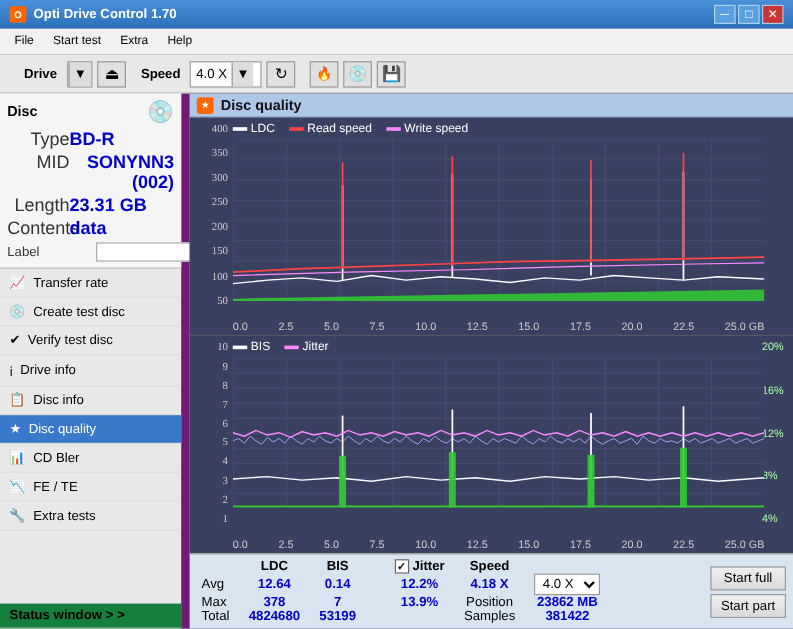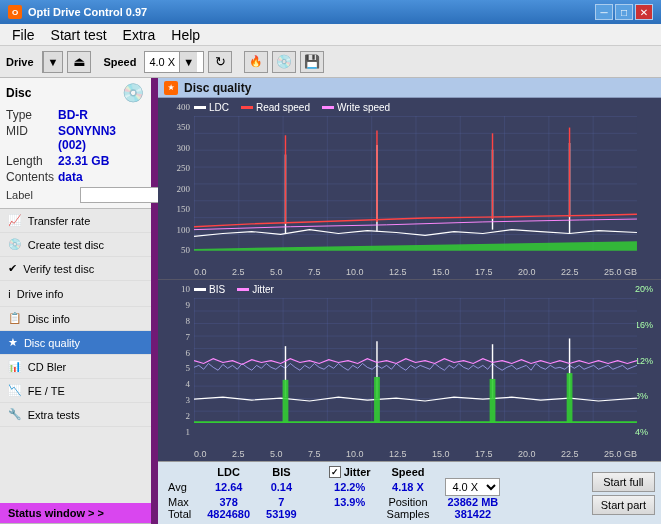--- a/index.html
+++ b/index.html
@@ -8,51 +8,51 @@
     
     .title-bar { background: linear-gradient(to bottom, #4a90d9, #2c6fba); color: white; display: flex; align-items: center; justify-content: space-between; padding: 4px 8px; height: 24px; }
     .title-bar-left { display: flex; align-items: center; gap: 6px; font-size: 11px; font-weight: bold; }
     .title-bar-icon { width: 14px; height: 14px; background: #ff6600; border-radius: 2px; display: flex; align-items: center; justify-content: center; font-size: 8px; color: white; font-weight: bold; }
     .title-bar-controls { display: flex; gap: 2px; }
     .title-btn { width: 18px; height: 16px; background: #5aa0e0; border: 1px solid #aaccee; color: white; font-size: 10px; display: flex; align-items: center; justify-content: center; cursor: pointer; }
     .title-btn.close { background: #cc3333; }
 
     
     .menu-bar { background: #f0f0f0; border-bottom: 1px solid #ccc; display: flex; align-items: center; padding: 2px 4px; height: 22px; }
-    .menu-item { padding: 2px 8px; cursor: pointer; font-size: 14px; }
-
-    
-    .drive-toolbar { background: #e8e8e8; border-bottom: 1px solid #bbb; display: flex; align-items: center; padding: 3px 6px; height: 32px; gap: 4px; }
+    .menu-item { padding: 2px 8px; cursor: pointer; font-size: 10px; }
+
+    
+    .drive-toolbar { background: #e8e8e8; border-bottom: 1px solid #bbb; display: flex; align-items: center; padding: 3px 20px; height: 32px; gap: 4px; }
     .drive-label { font-size: 11px; font-weight: bold; margin-right: 4px; }
     .speed-label { font-size: 11px; font-weight: bold; margin-left: 8px; margin-right: 4px; }
     .toolbar-icon-btn { width: 24px; height: 22px; background: #e0e0e0; border: 1px solid #999; display: flex; align-items: center; justify-content: center; cursor: pointer; font-size: 13px; }
 
     
     .main-layout { display: flex; height: calc(524px - 78px); }
 
     
     .sidebar { width: 158px; min-width: 158px; background: #e8e8e8; border-right: 7px solid #701a75; display: flex; flex-direction: column; }
 
     
     .disc-panel { background: #f5f5f5; border-bottom: 1px solid #bbb; padding: 4px 6px; }
     .disc-panel-header { display: flex; align-items: center; justify-content: space-between; margin-bottom: 4px; }
     .disc-label { font-weight: bold; font-size: 12px; }
-    .disc-row { display: flex; font-size: 12px; margin-bottom: 2px; }
+    .disc-row { display: flex; font-size: 15px; margin-bottom: 2px; text-align: right; }
     .disc-key { color: #333; width: 52px; min-width: 52px; }
     .disc-val { color: #0000cc; font-weight: bold; }
     .disc-label-row { display: flex; align-items: center; gap: 22px; margin-top: 2px; }
     .label-input { border: 1px solid #aaa; background: white; width: 90px; height: 16px; font-size: 10px; }
     .label-btn { width: 18px; height: 18px; background: #e0e0e0; border: 1px solid #aaa; display: flex; align-items: center; justify-content: center; cursor: pointer; font-size: 10px; }
 
     
     .nav-items { display: flex; flex-direction: column; }
     .nav-item { display: flex; align-items: center; padding: 5px 8px; cursor: pointer; font-size: 11px; border-bottom: 1px solid #ddd; gap: 6px; }
     .nav-item.active { background: #3a78c9; color: white; }
 
-    .sidebar-section-label { padding: 4px 8px; font-size: 11px; font-weight: bold; background: #d946ef; border-bottom: 1px solid #bbb; cursor: pointer; display: flex; align-items: center; justify-content: space-between; }
+    .sidebar-section-label { padding: 4px 8px; font-size: 11px; font-weight: bold; background: #15803d; border-bottom: 1px solid #bbb; cursor: pointer; display: flex; align-items: center; justify-content: space-between; }
 
     
     .main-content { flex: 1; background: #3a4a6a; display: flex; flex-direction: column; overflow: hidden; }
     .chart-header { background: #b0c8e8; display: flex; align-items: center; padding: 2px 6px; gap: 6px; height: 20px; border-bottom: 1px solid #8899bb; }
     .chart-header-icon { width: 14px; height: 14px; background: #ff6600; border-radius: 2px; display: flex; align-items: center; justify-content: center; font-size: 8px; color: white; }
     .chart-header-title { font-size: 12px; font-weight: bold; color: #111; }
 
     
     .charts-area { flex: 1; display: flex; flex-direction: column; background: #3a4060; }
     .chart-top { flex: 1; position: relative; border-bottom: 1px solid #556; }
@@ -85,21 +85,21 @@
     .speed-select-small { font-size: 11px; background: white; border: 1px solid #999; padding: 1px 2px; width: 55px; }
   </style>
 </head>
 <body>
 
 <div class="title-bar">
   <div class="title-bar-left">
     <div class="title-bar-icon">
         <span>O</span>
       </div>
-    <span>Opti Drive Control 0.97</span>
+    <span>Opti Drive Control 1.70</span>
   </div>
   <div class="title-bar-controls">
     <div class="title-btn">─</div>
     <div class="title-btn">□</div>
     <div class="title-btn close">✕</div>
   </div>
 </div>
 
 <div class="menu-bar">
   <span class="menu-item">File</span>

